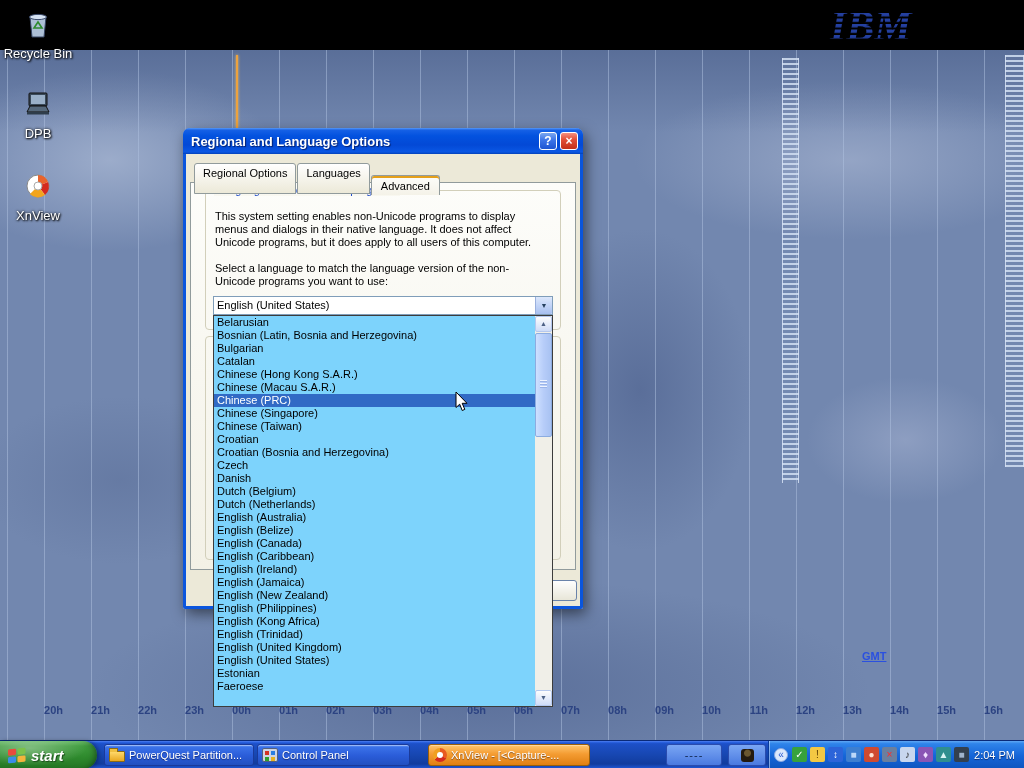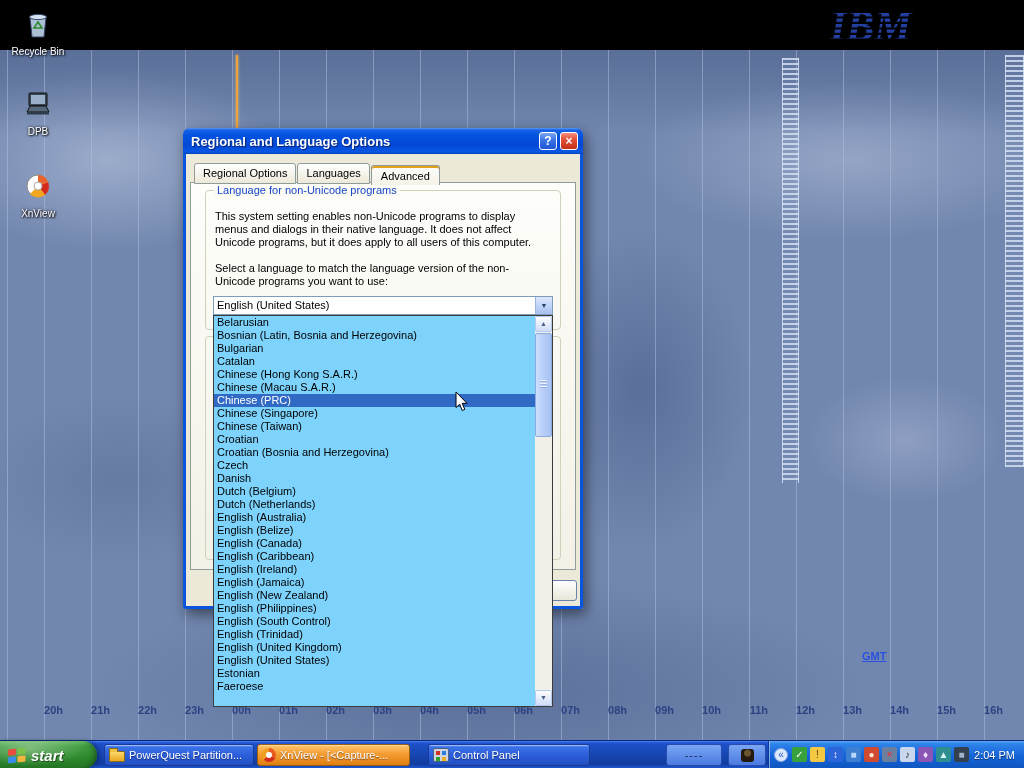--- a/index.html
+++ b/index.html
@@ -32,41 +32,41 @@
   .ladder1 { left:782px; top:8px; width:17px; height:425px; }
   .ladder2 { left:1005px; top:5px; width:19px; height:412px; }
   .meridian { position:absolute; left:236px; top:5px; width:2px; height:73px; background:#eda23e; box-shadow:0 0 3px #f7c35e; }
   .tz-labels { position:absolute; inset:0; }
   .tz-label { position:absolute; top:654px; left:calc(27px + var(--i) * 47px); width:36px;
     text-align:right; font-size:11px; font-weight:bold; color:#2c4382; }
   .gmt { position:absolute; left:862px; top:600px; font-size:11px; font-weight:bold; color:#2a50e0; text-decoration:underline; }
 
   
   .desk-icon { position:absolute; width:72px; text-align:center; }
-  .desk-icon .dlabel { display:block; margin-top:2px; font-size:10px; color:#fff; text-shadow:1px 1px 2px #000, 0 0 3px #000; }
+  .desk-icon .dlabel { display:block; margin-top:2px; font-size:13px; color:#fff; text-shadow:1px 1px 2px #000, 0 0 3px #000; }
   .di-recycle { left:2px; top:6px; }
   .di-dpb { left:2px; top:88px; }
   .di-xnview { left:2px; top:170px; }
 
   
   .dialog { position:absolute; left:183px; top:128px; width:400px; height:481px;
     background:#ece9d8; border-radius:7px 7px 2px 2px;
     box-shadow: inset 0 0 0 3px #0a55dd, 3px 5px 14px rgba(0,0,0,0.5); z-index:10; }
   .titlebar { position:absolute; top:0; left:0; right:0; height:26px; border-radius:7px 7px 0 0;
     background: linear-gradient(180deg,#5a9af6 0%, #1661e6 8%, #0352df 30%, #0349d6 65%, #0a57e4 92%, #0341b8 100%);
     display:flex; align-items:center; }
   .title-text { margin-left:8px; color:#fff; font-size:13px; font-weight:bold; text-shadow:1px 1px 1px rgba(0,0,40,.6); }
   .tb-buttons { position:absolute; right:5px; top:4px; display:flex; gap:3px; }
   .cap-btn { width:18px; height:18px; border:1px solid #fff; border-radius:3px; color:#fff;
     font-size:12px; font-weight:bold; line-height:16px; text-align:center; }
   .btn-help { background: linear-gradient(180deg,#7ba7f0 0%, #3c74e8 45%, #1e55d2 100%); }
   .btn-close { background: linear-gradient(180deg,#f49080 0%, #e25038 40%, #c43018 100%); }
 
   .tabs { position:absolute; left:11px; top:35px; display:flex; align-items:flex-end; z-index:3; }
-  .tab { font-size:11px; padding:3px 8px 4px 8px; background:linear-gradient(180deg,#ffffff,#ece9d8);
+  .tab { font-size:11px; padding:3px 8px 14px 8px; background:linear-gradient(180deg,#ffffff,#ece9d8);
     border:1px solid #919b9c; border-bottom:1px solid #919b9c; border-radius:3px 3px 0 0; margin-right:1px; color:#000; }
   .tab.active { background:linear-gradient(180deg,#fdfdfa,#f4f2e8); padding:4px 9px 3px 9px; margin-bottom:-1px;
     border-bottom:none; box-shadow: inset 0 2px 0 #e5a01a; position:relative; }
 
   .panel { position:absolute; left:7px; top:54px; width:386px; height:388px;
     background:linear-gradient(180deg,#fdfdfa 0%, #f3f1e6 100%); border:1px solid #919b9c; z-index:1; }
   .groupbox { position:absolute; border:1px solid #d2cfba; border-radius:4px; z-index:2;padding-left:36px; }
   .gb1 { left:22px; top:62px; width:356px; height:140px; }
   .gb2 { left:22px; top:208px; width:356px; height:224px; }
   .gb-legend { position:absolute; top:-7px; left:8px; padding:0 3px; font-size:11px; color:#1846c8;
@@ -305,21 +305,21 @@
         <div class="dd-item" style="--i: 18;">English (Caribbean)</div>
 
         <div class="dd-item" style="--i: 19;">English (Ireland)</div>
 
         <div class="dd-item" style="--i: 20;">English (Jamaica)</div>
 
         <div class="dd-item" style="--i: 21;">English (New Zealand)</div>
 
         <div class="dd-item" style="--i: 22;">English (Philippines)</div>
 
-        <div class="dd-item" style="--i: 23;">English (South Control)</div>
+        <div class="dd-item" style="--i: 23;">English (Kong Africa)</div>
 
         <div class="dd-item" style="--i: 24;">English (Trinidad)</div>
 
         <div class="dd-item" style="--i: 25;">English (United Kingdom)</div>
 
         <div class="dd-item" style="--i: 26;">English (United States)</div>
 
 
         <div class="dd-item" style="--i: 28;">Estonian</div>
 
@@ -344,28 +344,28 @@
       <span class="start-label">start</span>
     </div>
 
     <div class="tb-items">
 
         <div class="tb-item" style="--i: 0;">
           <span class="tb-icon tbi-folder"></span>
           <span class="tb-label">PowerQuest Partition...</span>
         </div>
 
+        <div class="tb-item" style="--i: 1;">
+          <span class="tb-icon tbi-controlpanel"></span>
+          <span class="tb-label">Control Panel</span>
+        </div>
+
         <div class="tb-item flash" style="--i: 2;">
           <span class="tb-icon tbi-xnview"></span>
           <span class="tb-label">XnView - [&lt;Capture-...</span>
-        </div>
-
-        <div class="tb-item" style="--i: 1;">
-          <span class="tb-icon tbi-controlpanel"></span>
-          <span class="tb-label">Control Panel</span>
         </div>
       </div>
 
     <div class="tb-misc">
       <span>----</span>
     </div>
     <div class="tb-misc2">
       <span class="misc-icon"></span>
     </div>
 

